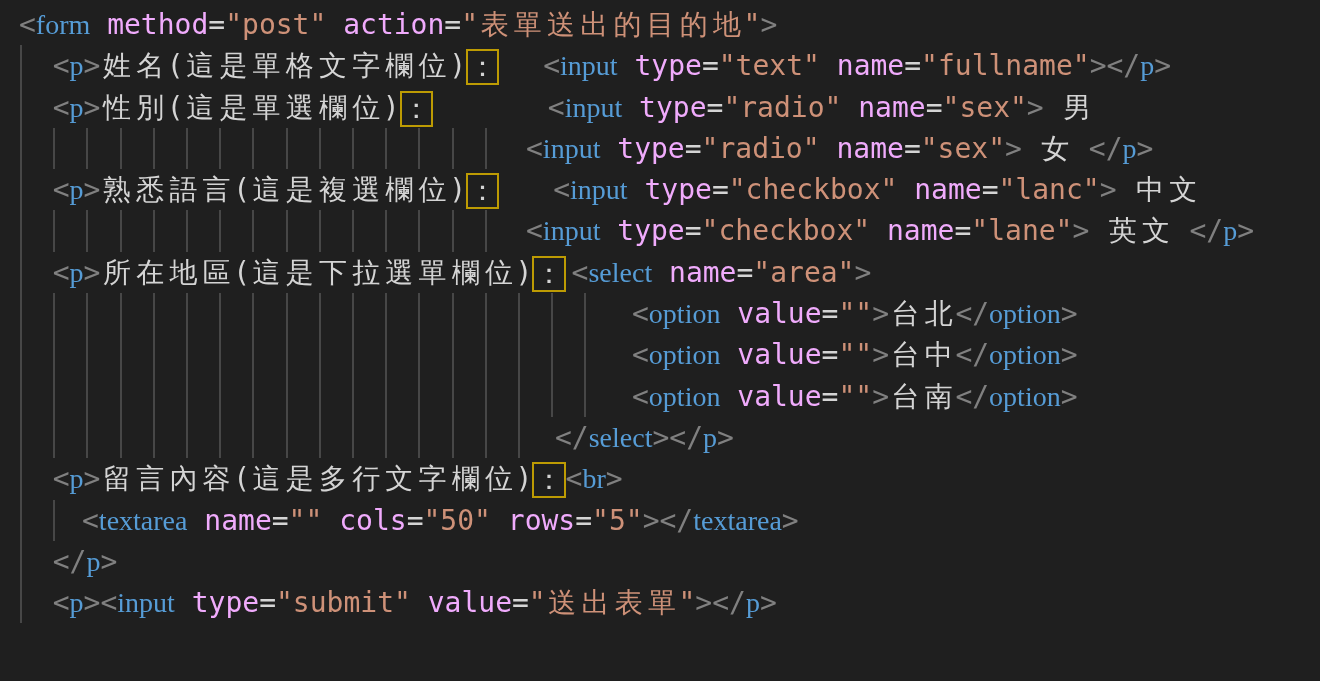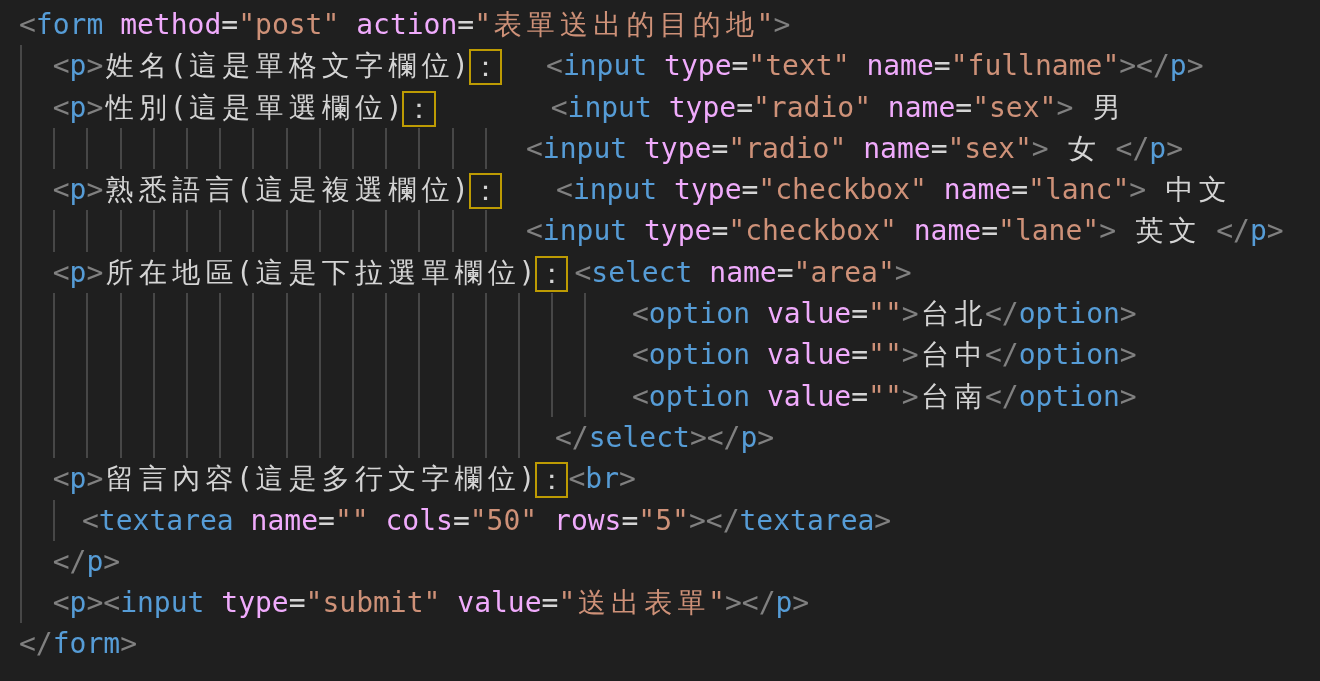--- a/index.html
+++ b/index.html
@@ -26,21 +26,21 @@
     padding-left: 19px;
   }
   .guide {
     position: absolute;
     top: 0; bottom: 0;
     width: 2px;
     background: #474747;
   }
   .indent, .gap { display: inline-block; height: 1px; }
   .tok-p { color: #808080; }
-  .tok-t { color: #569cd6; }
+  .tok-t { color: #569cd6; font-family: Liberation Serif, serif; }
   .tok-a { color: #f0abfc; }
   .tok-s { color: #ce9178; }
   .tok-d { color: #d4d4d4; }
   .cjk {
     display: inline-block;
     width: 33.2px;
     text-align: center;
   }
   .colonbox {
     display: inline-block;
@@ -66,14 +66,13 @@
     <div class="line"><div class="guide" style="left: 20px;"></div><div class="guide" style="left: 53.2px;"></div><div class="guide" style="left: 86.4px;"></div><div class="guide" style="left: 119.6px;"></div><div class="guide" style="left: 152.8px;"></div><div class="guide" style="left: 186px;"></div><div class="guide" style="left: 219.2px;"></div><div class="guide" style="left: 252.4px;"></div><div class="guide" style="left: 285.6px;"></div><div class="guide" style="left: 318.8px;"></div><div class="guide" style="left: 352px;"></div><div class="guide" style="left: 385.2px;"></div><div class="guide" style="left: 418.4px;"></div><div class="guide" style="left: 451.6px;"></div><div class="guide" style="left: 484.8px;"></div><span class="indent" style="width: 507px;"></span><span class="tok-p">&lt;</span><span class="tok-t">input</span><span class="tok-d"> </span><span class="tok-a">type</span><span class="tok-d">=</span><span class="tok-s">"checkbox"</span><span class="tok-d"> </span><span class="tok-a">name</span><span class="tok-d">=</span><span class="tok-s">"lane"</span><span class="tok-p">&gt;</span><span class="tok-d"> <span class="cjk">英</span><span class="cjk">文</span> </span><span class="tok-p">&lt;/</span><span class="tok-t">p</span><span class="tok-p">&gt;</span></div>
     <div class="line"><div class="guide" style="left: 20px;"></div><span class="indent" style="width: 33.7px;"></span><span class="tok-p">&lt;</span><span class="tok-t">p</span><span class="tok-p">&gt;</span><span class="tok-d"><span class="cjk">所</span><span class="cjk">在</span><span class="cjk">地</span><span class="cjk">區</span>(<span class="cjk">這</span><span class="cjk">是</span><span class="cjk">下</span><span class="cjk">拉</span><span class="cjk">選</span><span class="cjk">單</span><span class="cjk">欄</span><span class="cjk">位</span>)</span><span class="colonbox">：</span><span class="gap" style="width: 6px;"></span><span class="tok-p">&lt;</span><span class="tok-t">select</span><span class="tok-d"> </span><span class="tok-a">name</span><span class="tok-d">=</span><span class="tok-s">"area"</span><span class="tok-p">&gt;</span></div>
     <div class="line"><div class="guide" style="left: 20px;"></div><div class="guide" style="left: 53.2px;"></div><div class="guide" style="left: 86.4px;"></div><div class="guide" style="left: 119.6px;"></div><div class="guide" style="left: 152.8px;"></div><div class="guide" style="left: 186px;"></div><div class="guide" style="left: 219.2px;"></div><div class="guide" style="left: 252.4px;"></div><div class="guide" style="left: 285.6px;"></div><div class="guide" style="left: 318.8px;"></div><div class="guide" style="left: 352px;"></div><div class="guide" style="left: 385.2px;"></div><div class="guide" style="left: 418.4px;"></div><div class="guide" style="left: 451.6px;"></div><div class="guide" style="left: 484.8px;"></div><div class="guide" style="left: 518px;"></div><div class="guide" style="left: 551.2px;"></div><div class="guide" style="left: 584.4px;"></div><span class="indent" style="width: 613px;"></span><span class="tok-p">&lt;</span><span class="tok-t">option</span><span class="tok-d"> </span><span class="tok-a">value</span><span class="tok-d">=</span><span class="tok-s">""</span><span class="tok-p">&gt;</span><span class="tok-d"><span class="cjk">台</span><span class="cjk">北</span></span><span class="tok-p">&lt;/</span><span class="tok-t">option</span><span class="tok-p">&gt;</span></div>
     <div class="line"><div class="guide" style="left: 20px;"></div><div class="guide" style="left: 53.2px;"></div><div class="guide" style="left: 86.4px;"></div><div class="guide" style="left: 119.6px;"></div><div class="guide" style="left: 152.8px;"></div><div class="guide" style="left: 186px;"></div><div class="guide" style="left: 219.2px;"></div><div class="guide" style="left: 252.4px;"></div><div class="guide" style="left: 285.6px;"></div><div class="guide" style="left: 318.8px;"></div><div class="guide" style="left: 352px;"></div><div class="guide" style="left: 385.2px;"></div><div class="guide" style="left: 418.4px;"></div><div class="guide" style="left: 451.6px;"></div><div class="guide" style="left: 484.8px;"></div><div class="guide" style="left: 518px;"></div><div class="guide" style="left: 551.2px;"></div><div class="guide" style="left: 584.4px;"></div><span class="indent" style="width: 613px;"></span><span class="tok-p">&lt;</span><span class="tok-t">option</span><span class="tok-d"> </span><span class="tok-a">value</span><span class="tok-d">=</span><span class="tok-s">""</span><span class="tok-p">&gt;</span><span class="tok-d"><span class="cjk">台</span><span class="cjk">中</span></span><span class="tok-p">&lt;/</span><span class="tok-t">option</span><span class="tok-p">&gt;</span></div>
     <div class="line"><div class="guide" style="left: 20px;"></div><div class="guide" style="left: 53.2px;"></div><div class="guide" style="left: 86.4px;"></div><div class="guide" style="left: 119.6px;"></div><div class="guide" style="left: 152.8px;"></div><div class="guide" style="left: 186px;"></div><div class="guide" style="left: 219.2px;"></div><div class="guide" style="left: 252.4px;"></div><div class="guide" style="left: 285.6px;"></div><div class="guide" style="left: 318.8px;"></div><div class="guide" style="left: 352px;"></div><div class="guide" style="left: 385.2px;"></div><div class="guide" style="left: 418.4px;"></div><div class="guide" style="left: 451.6px;"></div><div class="guide" style="left: 484.8px;"></div><div class="guide" style="left: 518px;"></div><div class="guide" style="left: 551.2px;"></div><div class="guide" style="left: 584.4px;"></div><span class="indent" style="width: 613px;"></span><span class="tok-p">&lt;</span><span class="tok-t">option</span><span class="tok-d"> </span><span class="tok-a">value</span><span class="tok-d">=</span><span class="tok-s">""</span><span class="tok-p">&gt;</span><span class="tok-d"><span class="cjk">台</span><span class="cjk">南</span></span><span class="tok-p">&lt;/</span><span class="tok-t">option</span><span class="tok-p">&gt;</span></div>
     <div class="line"><div class="guide" style="left: 20px;"></div><div class="guide" style="left: 53.2px;"></div><div class="guide" style="left: 86.4px;"></div><div class="guide" style="left: 119.6px;"></div><div class="guide" style="left: 152.8px;"></div><div class="guide" style="left: 186px;"></div><div class="guide" style="left: 219.2px;"></div><div class="guide" style="left: 252.4px;"></div><div class="guide" style="left: 285.6px;"></div><div class="guide" style="left: 318.8px;"></div><div class="guide" style="left: 352px;"></div><div class="guide" style="left: 385.2px;"></div><div class="guide" style="left: 418.4px;"></div><div class="guide" style="left: 451.6px;"></div><div class="guide" style="left: 484.8px;"></div><div class="guide" style="left: 518px;"></div><span class="indent" style="width: 536px;"></span><span class="tok-p">&lt;/</span><span class="tok-t">select</span><span class="tok-p">&gt;&lt;/</span><span class="tok-t">p</span><span class="tok-p">&gt;</span></div>
     <div class="line"><div class="guide" style="left: 20px;"></div><span class="indent" style="width: 33.7px;"></span><span class="tok-p">&lt;</span><span class="tok-t">p</span><span class="tok-p">&gt;</span><span class="tok-d"><span class="cjk">留</span><span class="cjk">言</span><span class="cjk">內</span><span class="cjk">容</span>(<span class="cjk">這</span><span class="cjk">是</span><span class="cjk">多</span><span class="cjk">行</span><span class="cjk">文</span><span class="cjk">字</span><span class="cjk">欄</span><span class="cjk">位</span>)</span><span class="colonbox">：</span><span class="tok-p">&lt;</span><span class="tok-t">br</span><span class="tok-p">&gt;</span></div>
     <div class="line"><div class="guide" style="left: 20px;"></div><div class="guide" style="left: 53.2px;"></div><span class="indent" style="width: 63px;"></span><span class="tok-p">&lt;</span><span class="tok-t">textarea</span><span class="tok-d"> </span><span class="tok-a">name</span><span class="tok-d">=</span><span class="tok-s">""</span><span class="tok-d"> </span><span class="tok-a">cols</span><span class="tok-d">=</span><span class="tok-s">"50"</span><span class="tok-d"> </span><span class="tok-a">rows</span><span class="tok-d">=</span><span class="tok-s">"5"</span><span class="tok-p">&gt;&lt;/</span><span class="tok-t">textarea</span><span class="tok-p">&gt;</span></div>
     <div class="line"><div class="guide" style="left: 20px;"></div><span class="indent" style="width: 33.7px;"></span><span class="tok-p">&lt;/</span><span class="tok-t">p</span><span class="tok-p">&gt;</span></div>
     <div class="line"><div class="guide" style="left: 20px;"></div><span class="indent" style="width: 33.7px;"></span><span class="tok-p">&lt;</span><span class="tok-t">p</span><span class="tok-p">&gt;&lt;</span><span class="tok-t">input</span><span class="tok-d"> </span><span class="tok-a">type</span><span class="tok-d">=</span><span class="tok-s">"submit"</span><span class="tok-d"> </span><span class="tok-a">value</span><span class="tok-d">=</span><span class="tok-s">"<span class="cjk">送</span><span class="cjk">出</span><span class="cjk">表</span><span class="cjk">單</span>"</span><span class="tok-p">&gt;&lt;/</span><span class="tok-t">p</span><span class="tok-p">&gt;</span></div>
-    <div class="line"><span class="tok-p">&lt;/</span><span class="tok-t">form</span><span class="tok-p">&gt;</span></div>
   </div>
 
 </body></html>

